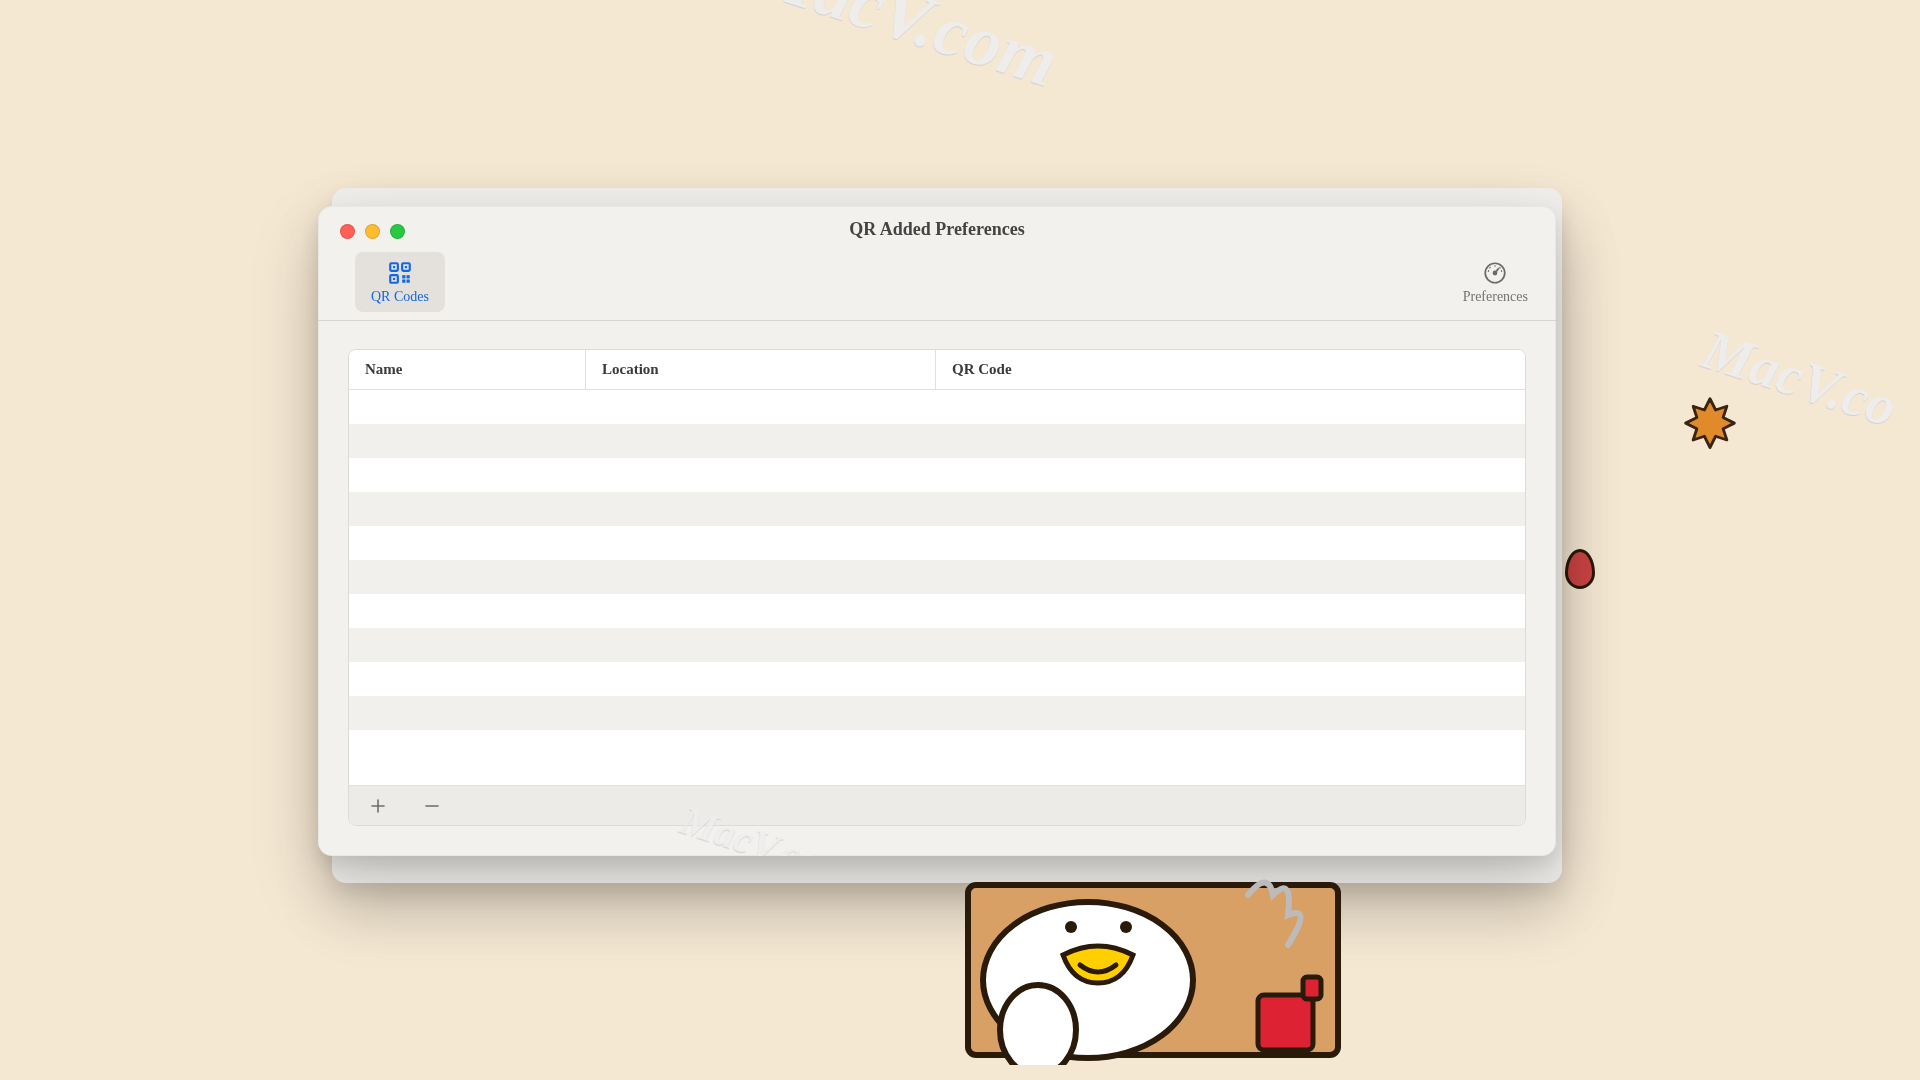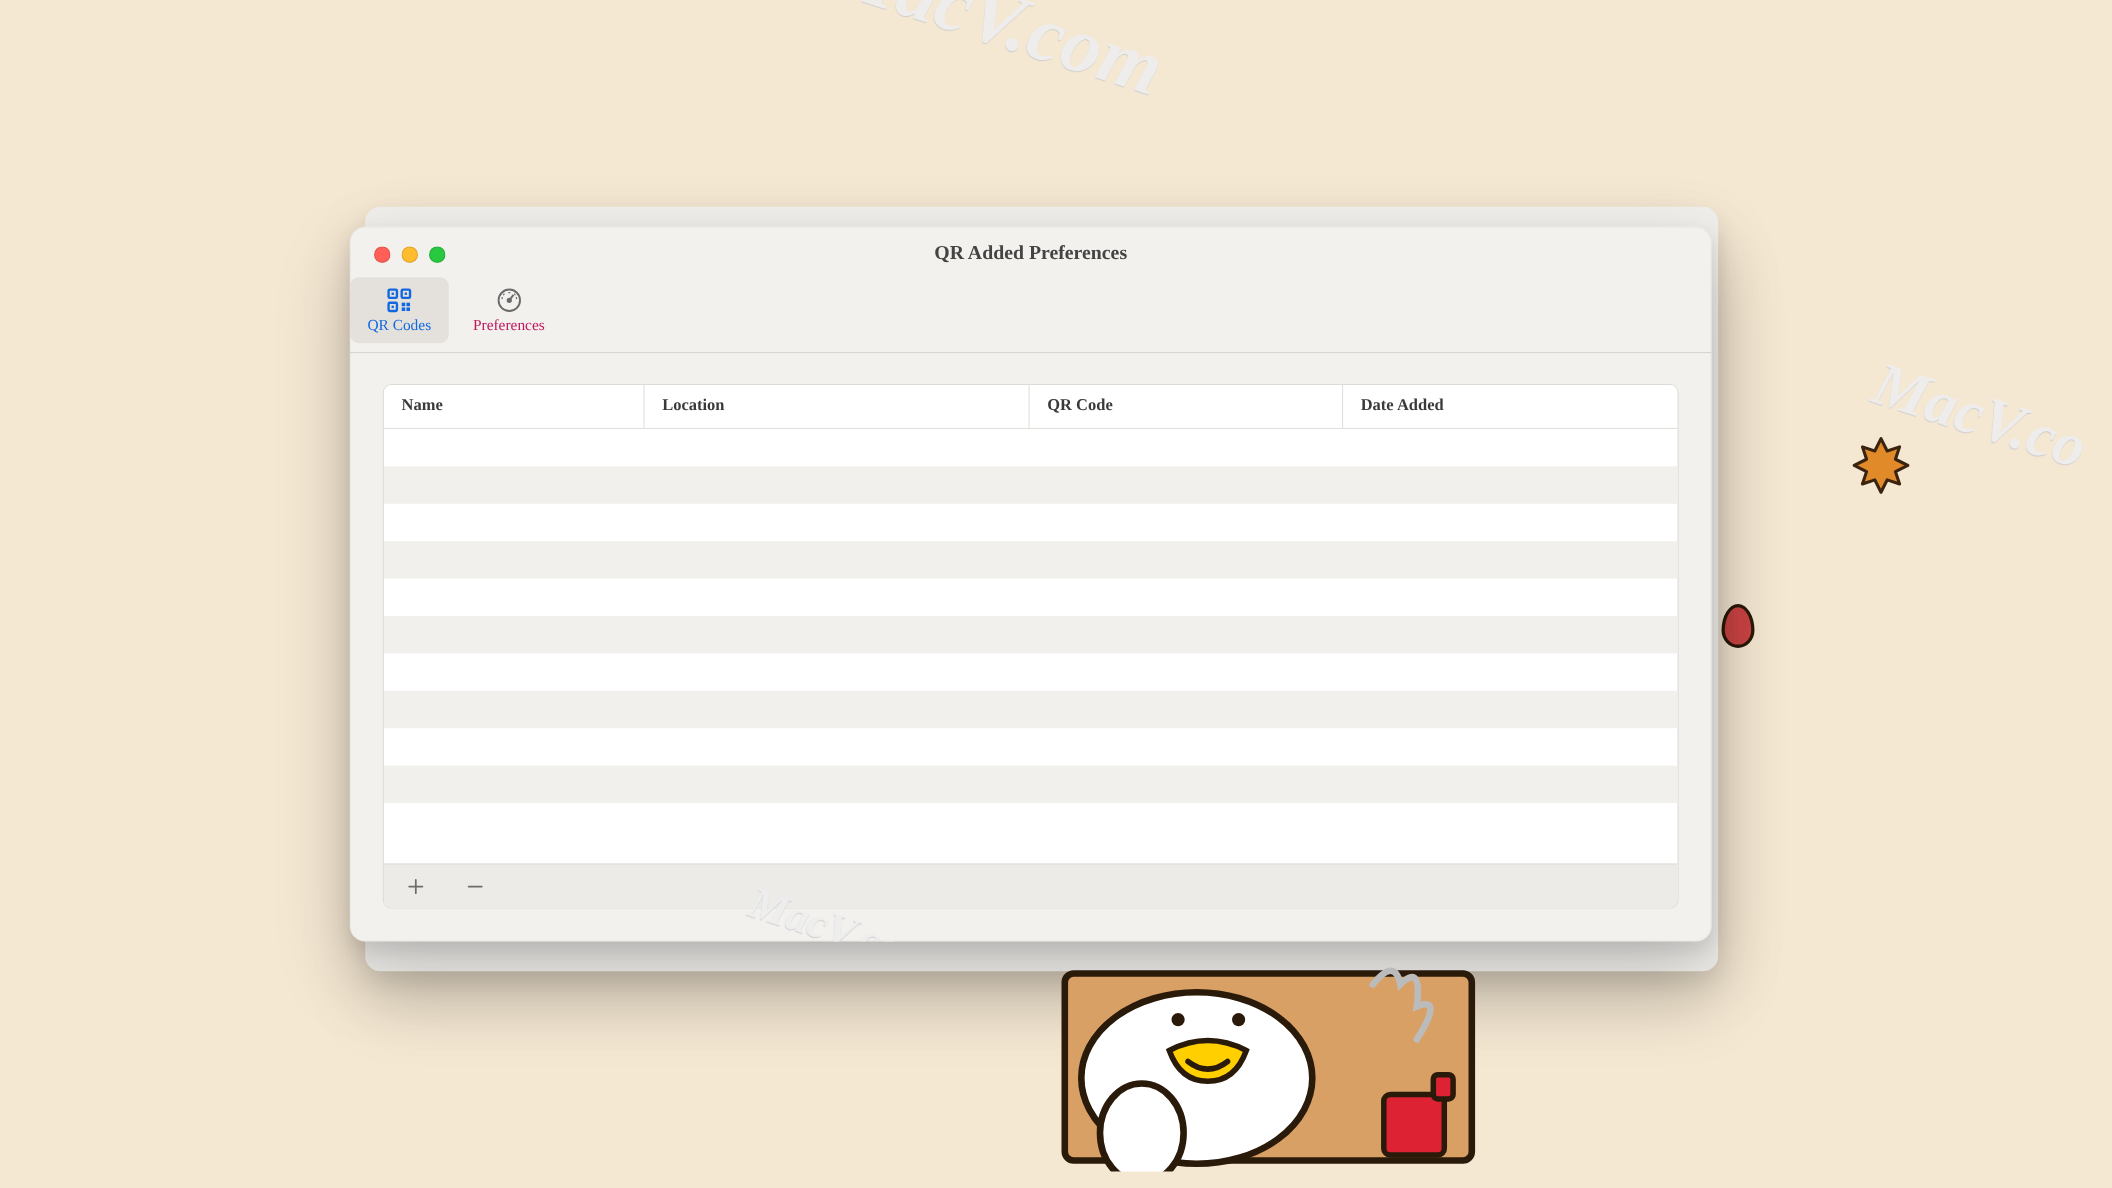--- a/index.html
+++ b/index.html
@@ -40,23 +40,23 @@
 
     .titlebar{height:115px;border-bottom:1px solid #d7d5d1;position:relative;}
     .traffic{position:absolute;left:22px;top:18px;display:flex;gap:10px;}
     .dot{width:15px;height:15px;border-radius:50%;border:1px solid rgba(0,0,0,.12);}
     .dot.r{background:#ff5f57;}
     .dot.y{background:#febc2e;}
     .dot.g{background:#28c840;}
     .win-title{position:absolute;top:14px;left:0;right:0;text-align:center;
       font:600 18px/1 -apple-system;color:#444;}
 
-    .toolbar-tabs{position:absolute;left:0;right:12px;top:46px;display:flex;justify-content:flex-start;gap:6px;}
+    .toolbar-tabs{position:absolute;left:0;right:12px;top:46px;display:flex;justify-content:space-between;gap:6px;padding-left:37px;}
     .ttab{display:flex;flex-direction:column;align-items:center;gap:4px;
-      padding:8px 16px 8px;border-radius:8px;color:#be185d;cursor:default;}
+      padding:8px 16px 8px;border-radius:8px;color:#737373;cursor:default;}
     .ttab.active{background:#e4e1dd;color:#1268e0;}
     .ttab.active .ticon{color:#1268e0;}
     .ttab .ticon{width:26px;height:26px;color:#6b6b6b;}
     .ttab-label{font:500 14px/1 -apple-system;}
 
     .content{flex:1;padding:28px 30px 30px;display:flex;flex-direction:column;}
     .table-wrap{flex:1;border:1px solid #dedbd6;border-radius:8px;overflow:hidden;
       background:#fff;display:flex;flex-direction:column;}
     .thead{display:flex;height:40px;align-items:center;border-bottom:1px solid #e3e0db;
       background:#ffffff;font:500 15px/1 -apple-system;color:#3a3a3a;}
@@ -130,21 +130,20 @@
       </div>
     </div>
   </div>
 
   <div class="content">
     <div class="table-wrap">
       <div class="thead">
         <div class="th th-name">Name</div>
         <div class="th th-loc">Location</div>
         <div class="th th-qr">QR Code</div>
-        <div class="th th-date">Date Added</div>
       </div>
       <div class="tbody">
         <div class="trow"></div>
         <div class="trow"></div>
         <div class="trow"></div>
         <div class="trow"></div>
         <div class="trow"></div>
         <div class="trow"></div>
         <div class="trow"></div>
         <div class="trow"></div>

